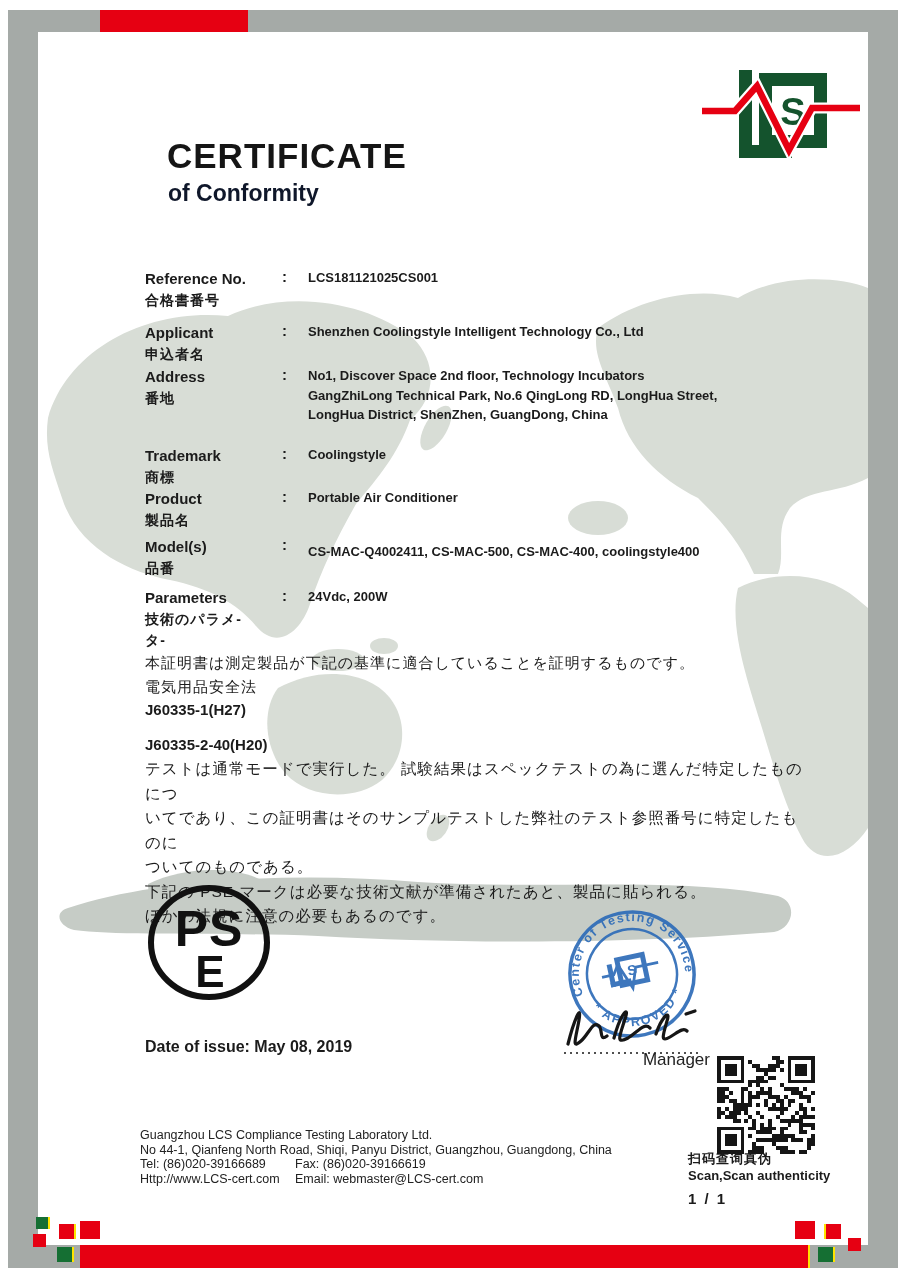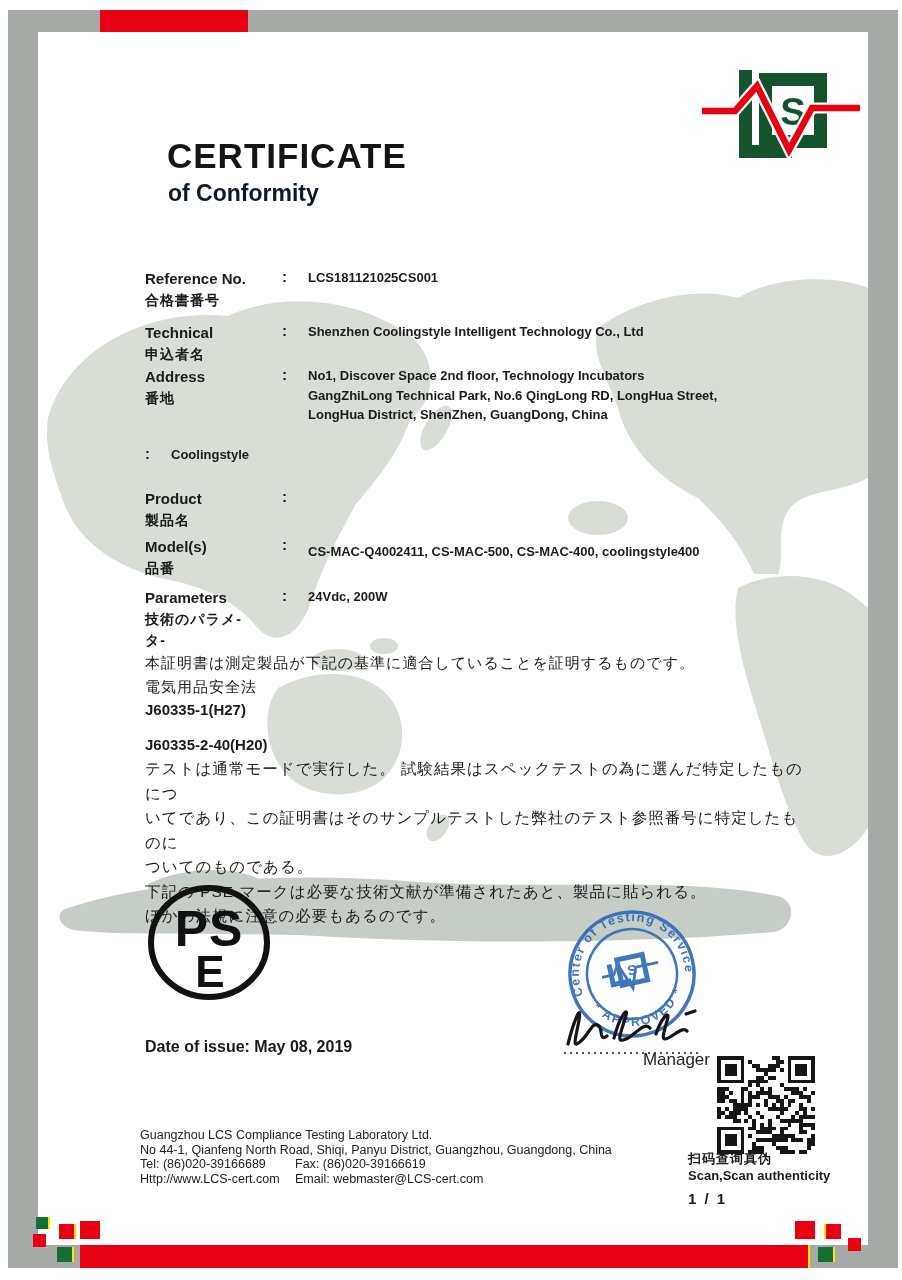--- a/index.html
+++ b/index.html
@@ -111,38 +111,40 @@
 
 <div class="abs title">CERTIFICATE</div>
 <div class="abs subtitle">of Conformity</div>
 
 <div class="frow" style="top:268px">
   <div class="flabel"><span>Reference No.</span><span class="jp">合格書番号</span></div>
   <div class="fcolon">:</div>
   <div class="fvalue">LCS181121025CS001</div>
 </div>
 <div class="frow" style="top:322px">
-  <div class="flabel"><span>Technical</span><span class="jp">申込者名</span></div>
+  <div class="flabel"><span>Applicant</span><span class="jp">申込者名</span></div>
   <div class="fcolon">:</div>
   <div class="fvalue">Shenzhen Coolingstyle Intelligent Technology Co., Ltd</div>
 </div>
 <div class="frow" style="top:366px">
   <div class="flabel"><span>Address</span><span class="jp">番地</span></div>
   <div class="fcolon">:</div>
   <div class="fvalue">No1, Discover Space 2nd floor, Technology Incubators
 GangZhiLong Technical Park, No.6 QingLong RD, LongHua Street,
 LongHua District, ShenZhen, GuangDong, China</div>
 </div>
 <div class="frow" style="top:445px">
+  <div class="flabel"><span>Trademark</span><span class="jp">商標</span></div>
   <div class="fcolon">:</div>
   <div class="fvalue">Coolingstyle</div>
 </div>
 <div class="frow" style="top:488px">
   <div class="flabel"><span>Product</span><span class="jp">製品名</span></div>
   <div class="fcolon">:</div>
+  <div class="fvalue">Portable Air Conditioner</div>
 </div>
 <div class="frow" style="top:536px">
   <div class="flabel"><span>Model(s)</span><span class="jp">品番</span></div>
   <div class="fcolon">:</div>
   <div class="fvalue" style="padding-top:6px">CS-MAC-Q4002411, CS-MAC-500, CS-MAC-400, coolingstyle400</div>
 </div>
 <div class="frow" style="top:587px">
   <div class="flabel"><span>Parameters</span><span class="jp">技術のパラメ-
 タ-</span></div>
   <div class="fcolon">:</div>

